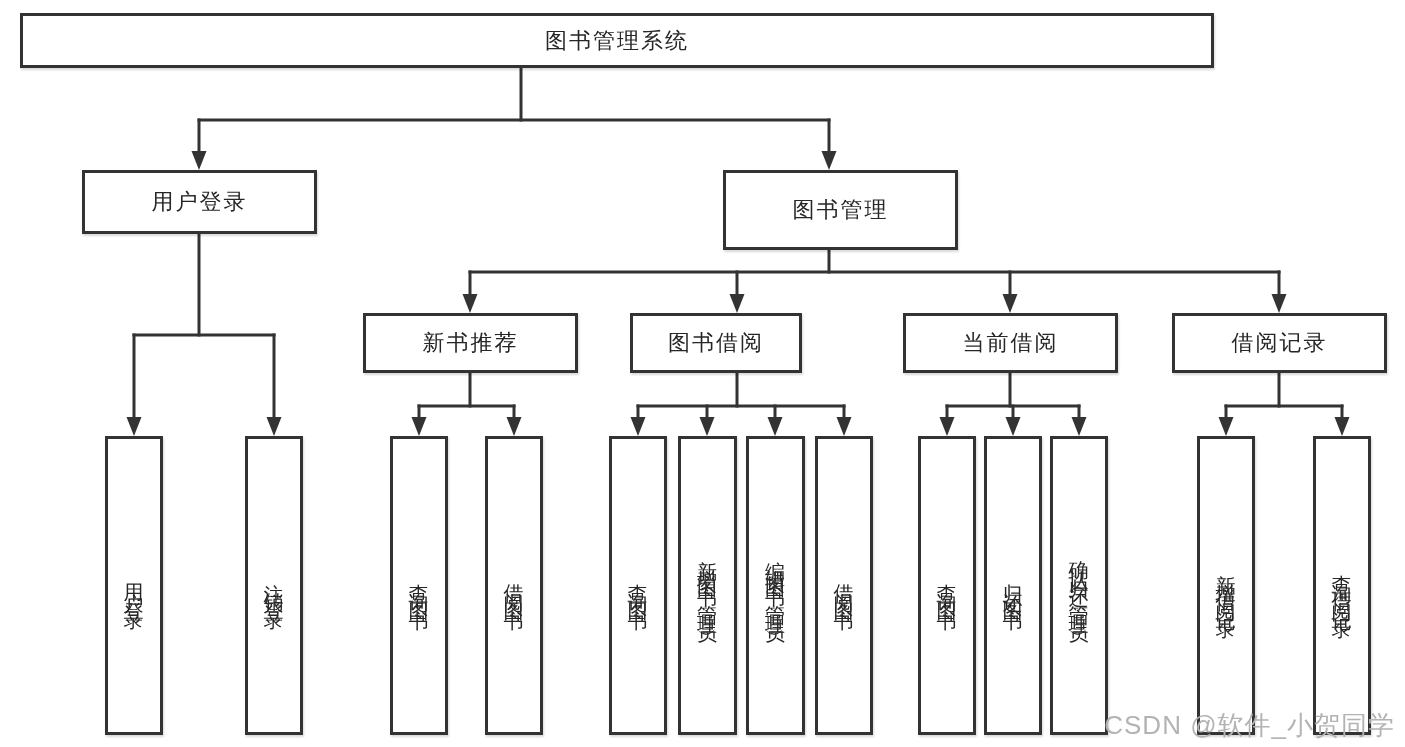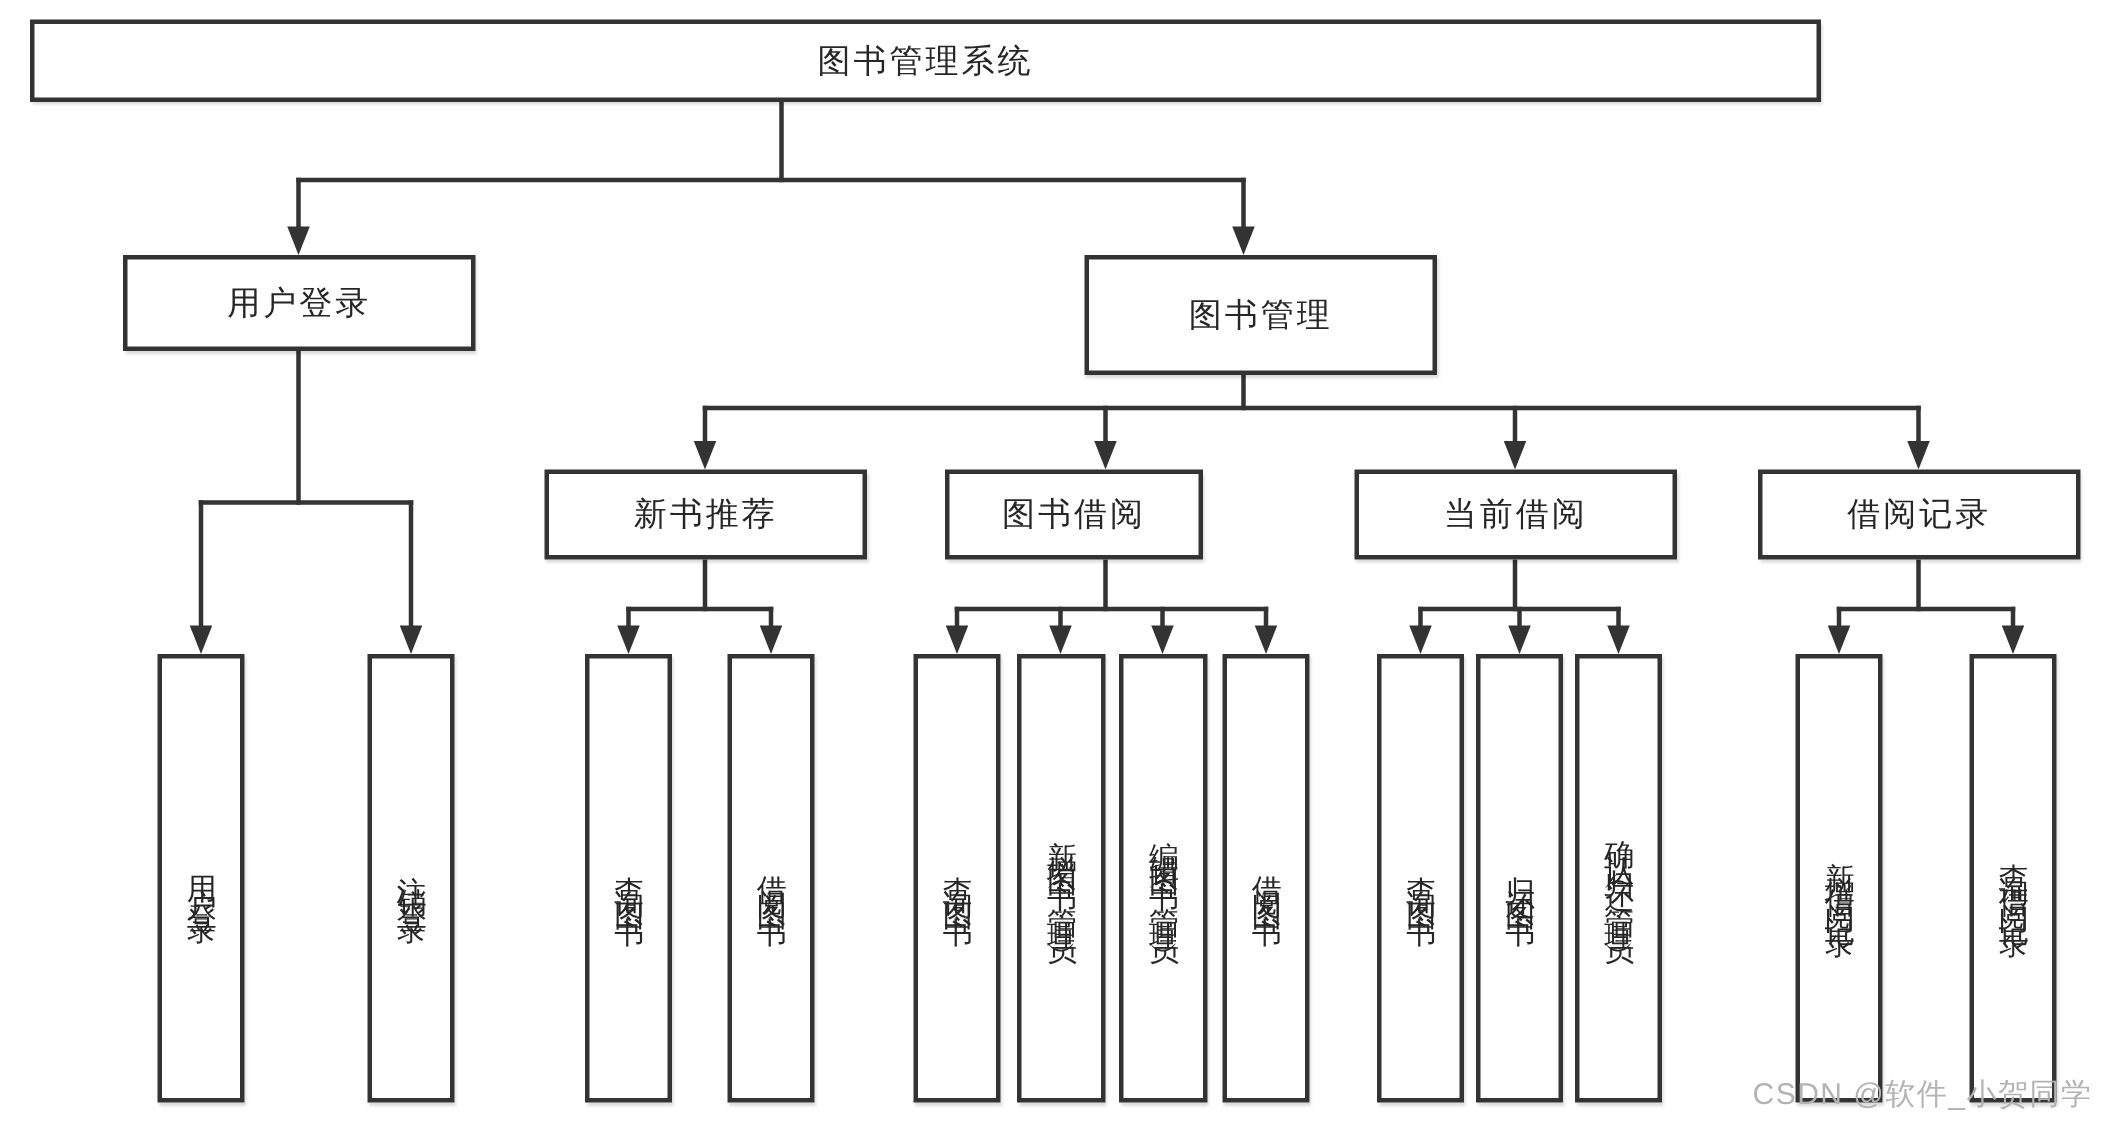--- a/index.html
+++ b/index.html
@@ -37,21 +37,21 @@
     writing-mode:vertical-rl;
     text-orientation:upright;
     font-size:20px;
     letter-spacing:9px;
     line-height:1;
   }
   .watermark{
     position:absolute;
     right:10px;
     bottom:4px;
-    font-size:20px;
+    font-size:26px;
     letter-spacing:1px;
     color:var(--watermark);
     z-index:10;
     white-space:nowrap;
   }
 </style>
 </head>
 <body>
 
 <div class="stage">

